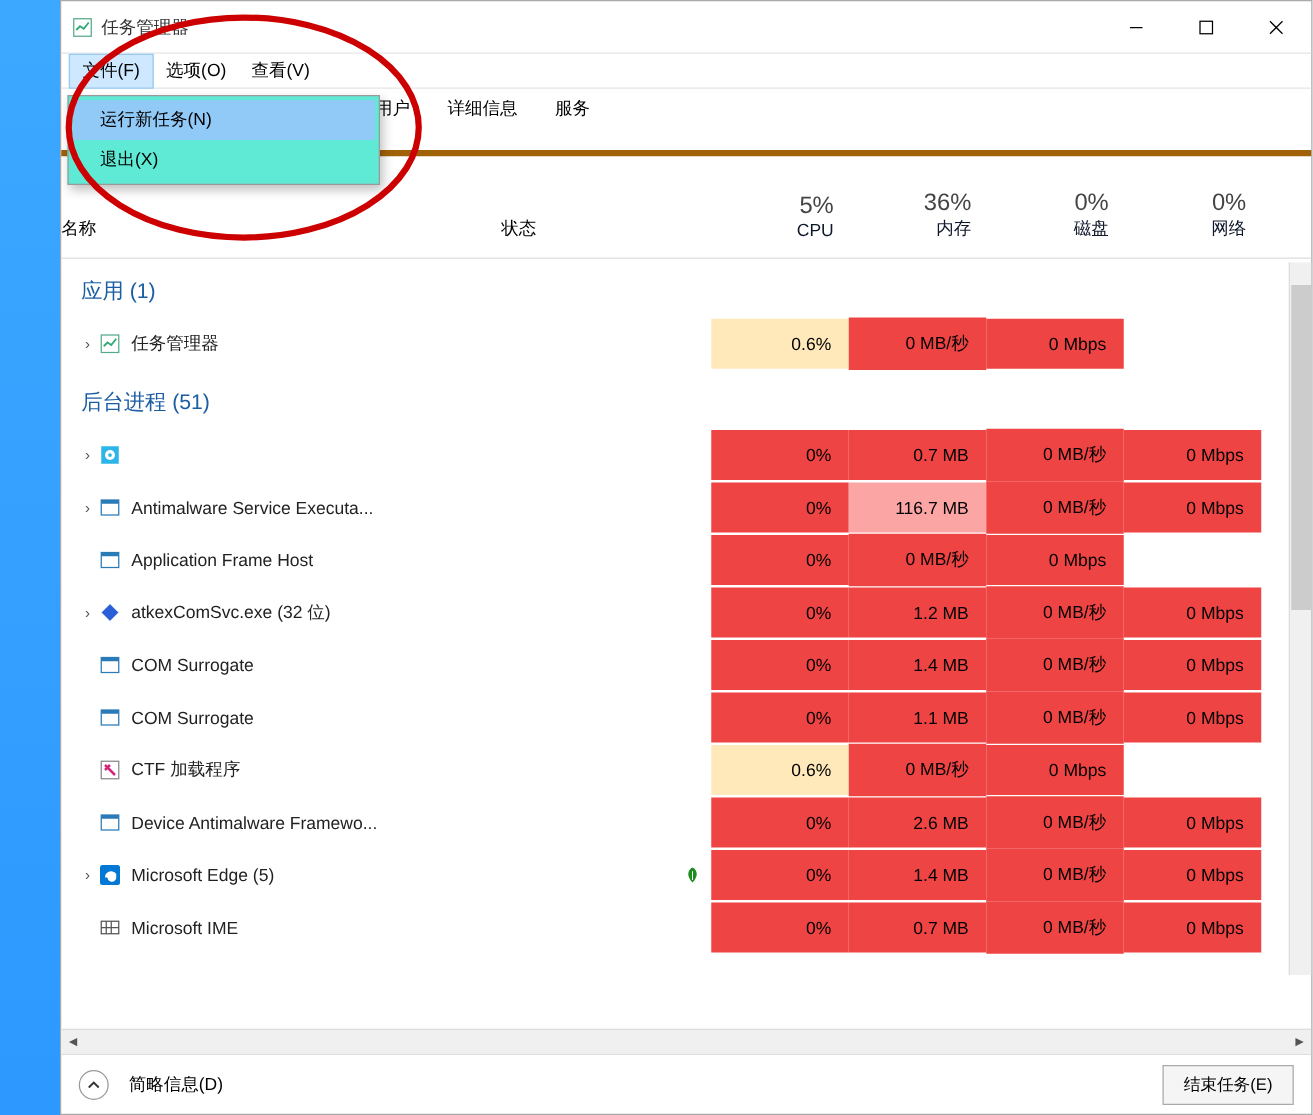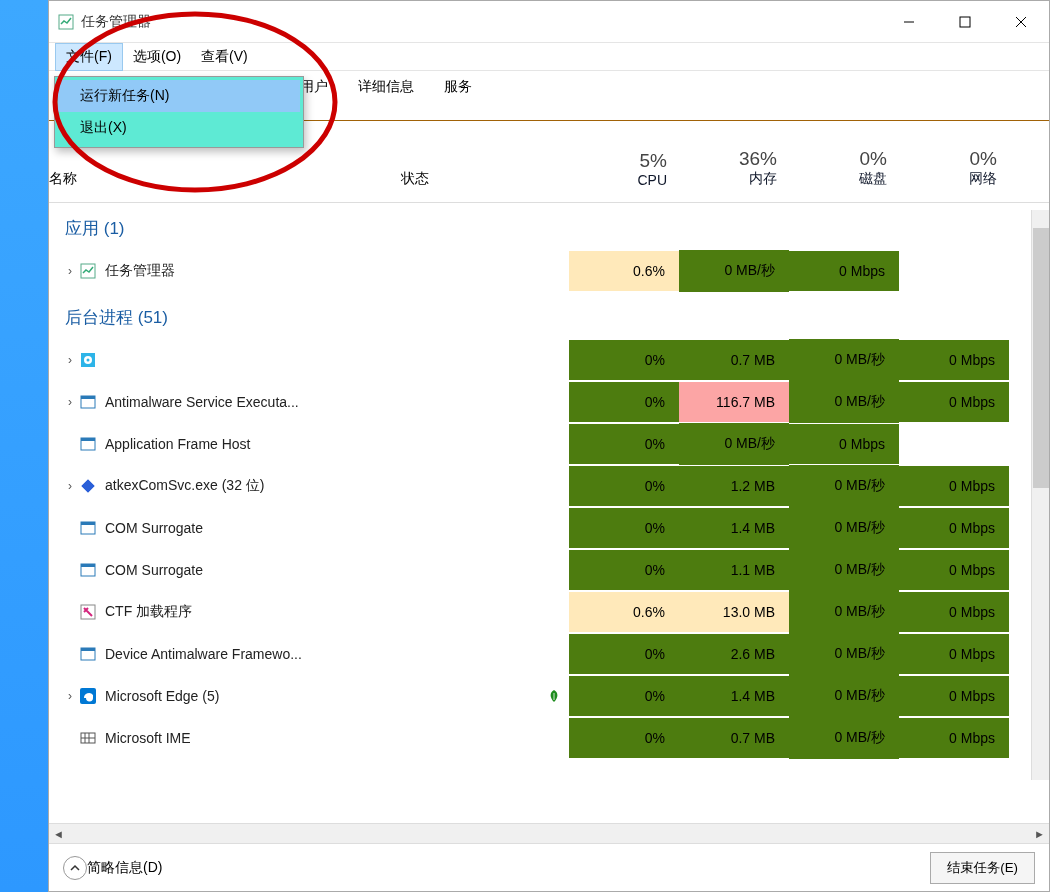--- a/index.html
+++ b/index.html
@@ -7,47 +7,47 @@
     .desktop-strip { position: absolute; left: 0; top: 0; width: 48px; height: 892px; background: linear-gradient(180deg, #3da8ff 0%, #2d98ff 100%); }
     .window { position: absolute; left: 48px; top: 0; width: 1002px; height: 892px; background: #fff; border: 1px solid #aaa; display: flex; flex-direction: column; }
     .titlebar { height: 42px; display: flex; align-items: center; padding-left: 8px; border-bottom: 1px solid #e5e5e5; }
     .title-icon { width: 18px; height: 18px; margin-right: 6px; display: flex; align-items: center; justify-content: center; }
     .title-text { flex: 1; font-size: 14px; color: #333; }
     .win-controls { display: flex; }
     .win-btn { width: 56px; height: 42px; display: flex; align-items: center; justify-content: center; font-family: "Segoe MDL2 Assets", sans-serif; cursor: pointer; }
     .menubar { height: 28px; display: flex; align-items: center; padding-left: 6px; border-bottom: 1px solid #e5e5e5; font-size: 14px; }
     .menubar-item { padding: 4px 10px; cursor: pointer; }
     .menubar-item.active { background: #cde8ff; border: 1px solid #99c9ef; }
-    .tabs { display: flex; border-bottom: 1px solid #a16207; padding-left: 4px; }
+    .tabs { display: flex; border-bottom: 5px solid #a16207; padding-left: 4px; }
     .tab { padding: 6px 14px; border: 1px solid transparent; border-bottom: none; cursor: pointer; font-size: 14px; }
     .tab.active { border-color: #ccc; border-bottom: 1px solid #fff; position: relative; z-index: 2; margin-bottom: -1px; background: #fff; }
     .table-area { flex: 1; overflow: hidden; display: flex; flex-direction: column; }
     .thead { display: flex; border-bottom: 1px solid #ddd; }
     .th, .td { padding: 6px 12px; }
     .th-name { flex: 0 0 340px; padding-left: 0; }
     .th-status { flex: 0 0 180px; }
     .th-num { flex: 0 0 110px; text-align: right; color: #1a5da3; }
     .th-pct { display: block; font-size: 19px; color: #444; font-weight: 400; }
     .th-label { display: block; font-size: 14px; color: #0f172a; }
     .tbody { flex: 1; overflow-y: auto; }
     .group-header { color: #1a5da3; font-size: 17px; padding: 14px 16px 10px; }
     .row { display: flex; align-items: center; height: 42px; }
     .td-name { flex: 0 0 340px; display: flex; align-items: center; padding-left: 12px; }
     .td-status { flex: 0 0 180px; display: flex; align-items: center; justify-content: flex-end; padding-right: 8px; }
-    .td-num { flex: 0 0 110px; text-align: right; background: #4d7c0f; padding: 12px 14px; }
+    .td-num { flex: 0 0 110px; text-align: right; background: #ef4444; padding: 12px 14px; }
     .td-num.shade1 { background: #ffe9ba; }
     .td-num.shade2 { background: #fca5a5; padding-left: 24px; }
     .expand { width: 18px; display: inline-block; color: #555; font-size: 12px; cursor: pointer; text-align: center; }
     .row-icon { width: 18px; height: 18px; margin-right: 8px; display: flex; align-items: center; justify-content: center; }
     .row-name { color: #222; }
     .scrollbar-v { position: absolute; right: 1px; top: 210px; width: 18px; height: 570px; background: #f0f0f0; border-left: 1px solid #ddd; }
     .scroll-thumb-v { position: absolute; right: 1px; top: 228px; width: 16px; height: 260px; background: #ccc; }
     .scrollbar-h { height: 20px; background: #f0f0f0; border-top: 1px solid #ddd; display: flex; align-items: center; justify-content: space-between; padding: 0 4px; font-size: 11px; color: #555; }
     .footer { height: 48px; display: flex; align-items: center; justify-content: space-between; padding: 0 14px; border-top: 1px solid #ddd; }
-    .footer-left { display: flex; align-items: center; gap: 0; }
+    .footer-left { display: flex; align-items: center; gap: 16px; }
     .collapse-icon { width: 24px; height: 24px; border: 1px solid #999; border-radius: 50%; display: flex; align-items: center; justify-content: center; cursor: pointer; font-size: 12px; }
     .end-task { padding: 6px 16px; border: 1px solid #aaa; background: #f5f5f5; cursor: pointer; }
     .dropdown { position: absolute; left: 54px; top: 76px; width: 250px; background: #5eead4; border: 1px solid #999; box-shadow: 2px 4px 8px rgba(0,0,0,0.25); z-index: 100; padding: 3px; }
     .dropdown-item { padding: 7px 22px; cursor: pointer; }
     .dropdown-item.highlighted { background: #91c9f7; }
     .annotation-circle { position: absolute; left: 45px; top: 5px; width: 300px; height: 195px; z-index: 200; pointer-events: none; }
     .leaf-icon { color: #1e8c1e; font-size: 14px; }
     svg { display: block; }
   </style>
 </head>
@@ -250,21 +250,20 @@
       <span class="row-icon">
               <svg width="16" height="16">
                 <rect x="1" y="1" width="14" height="14" fill="#fff" stroke="#888"></rect>
                 <path d="M4 4 L12 12 M4 8 L8 4" stroke="#d4267d" stroke-width="2"></path>
               </svg>
             </span>
       <span class="row-name">CTF 加载程序</span>
     </div>
     <div class="td-status"></div>
     <div class="td-num shade1">0.6%</div>
-    <div class="td-num shade1">13.0 MB</div>
     <div class="td-num">0 MB/秒</div>
     <div class="td-num">0 Mbps</div>
   </div>
         <div class="row">
     <div class="td-name">
       <span class="expand"></span>
       <span class="row-icon">
               <svg width="16" height="16">
                 <rect x="1" y="2" width="14" height="12" fill="#fff" stroke="#2a7ab8"></rect>
                 <rect x="1" y="2" width="14" height="3" fill="#2a7ab8"></rect>

